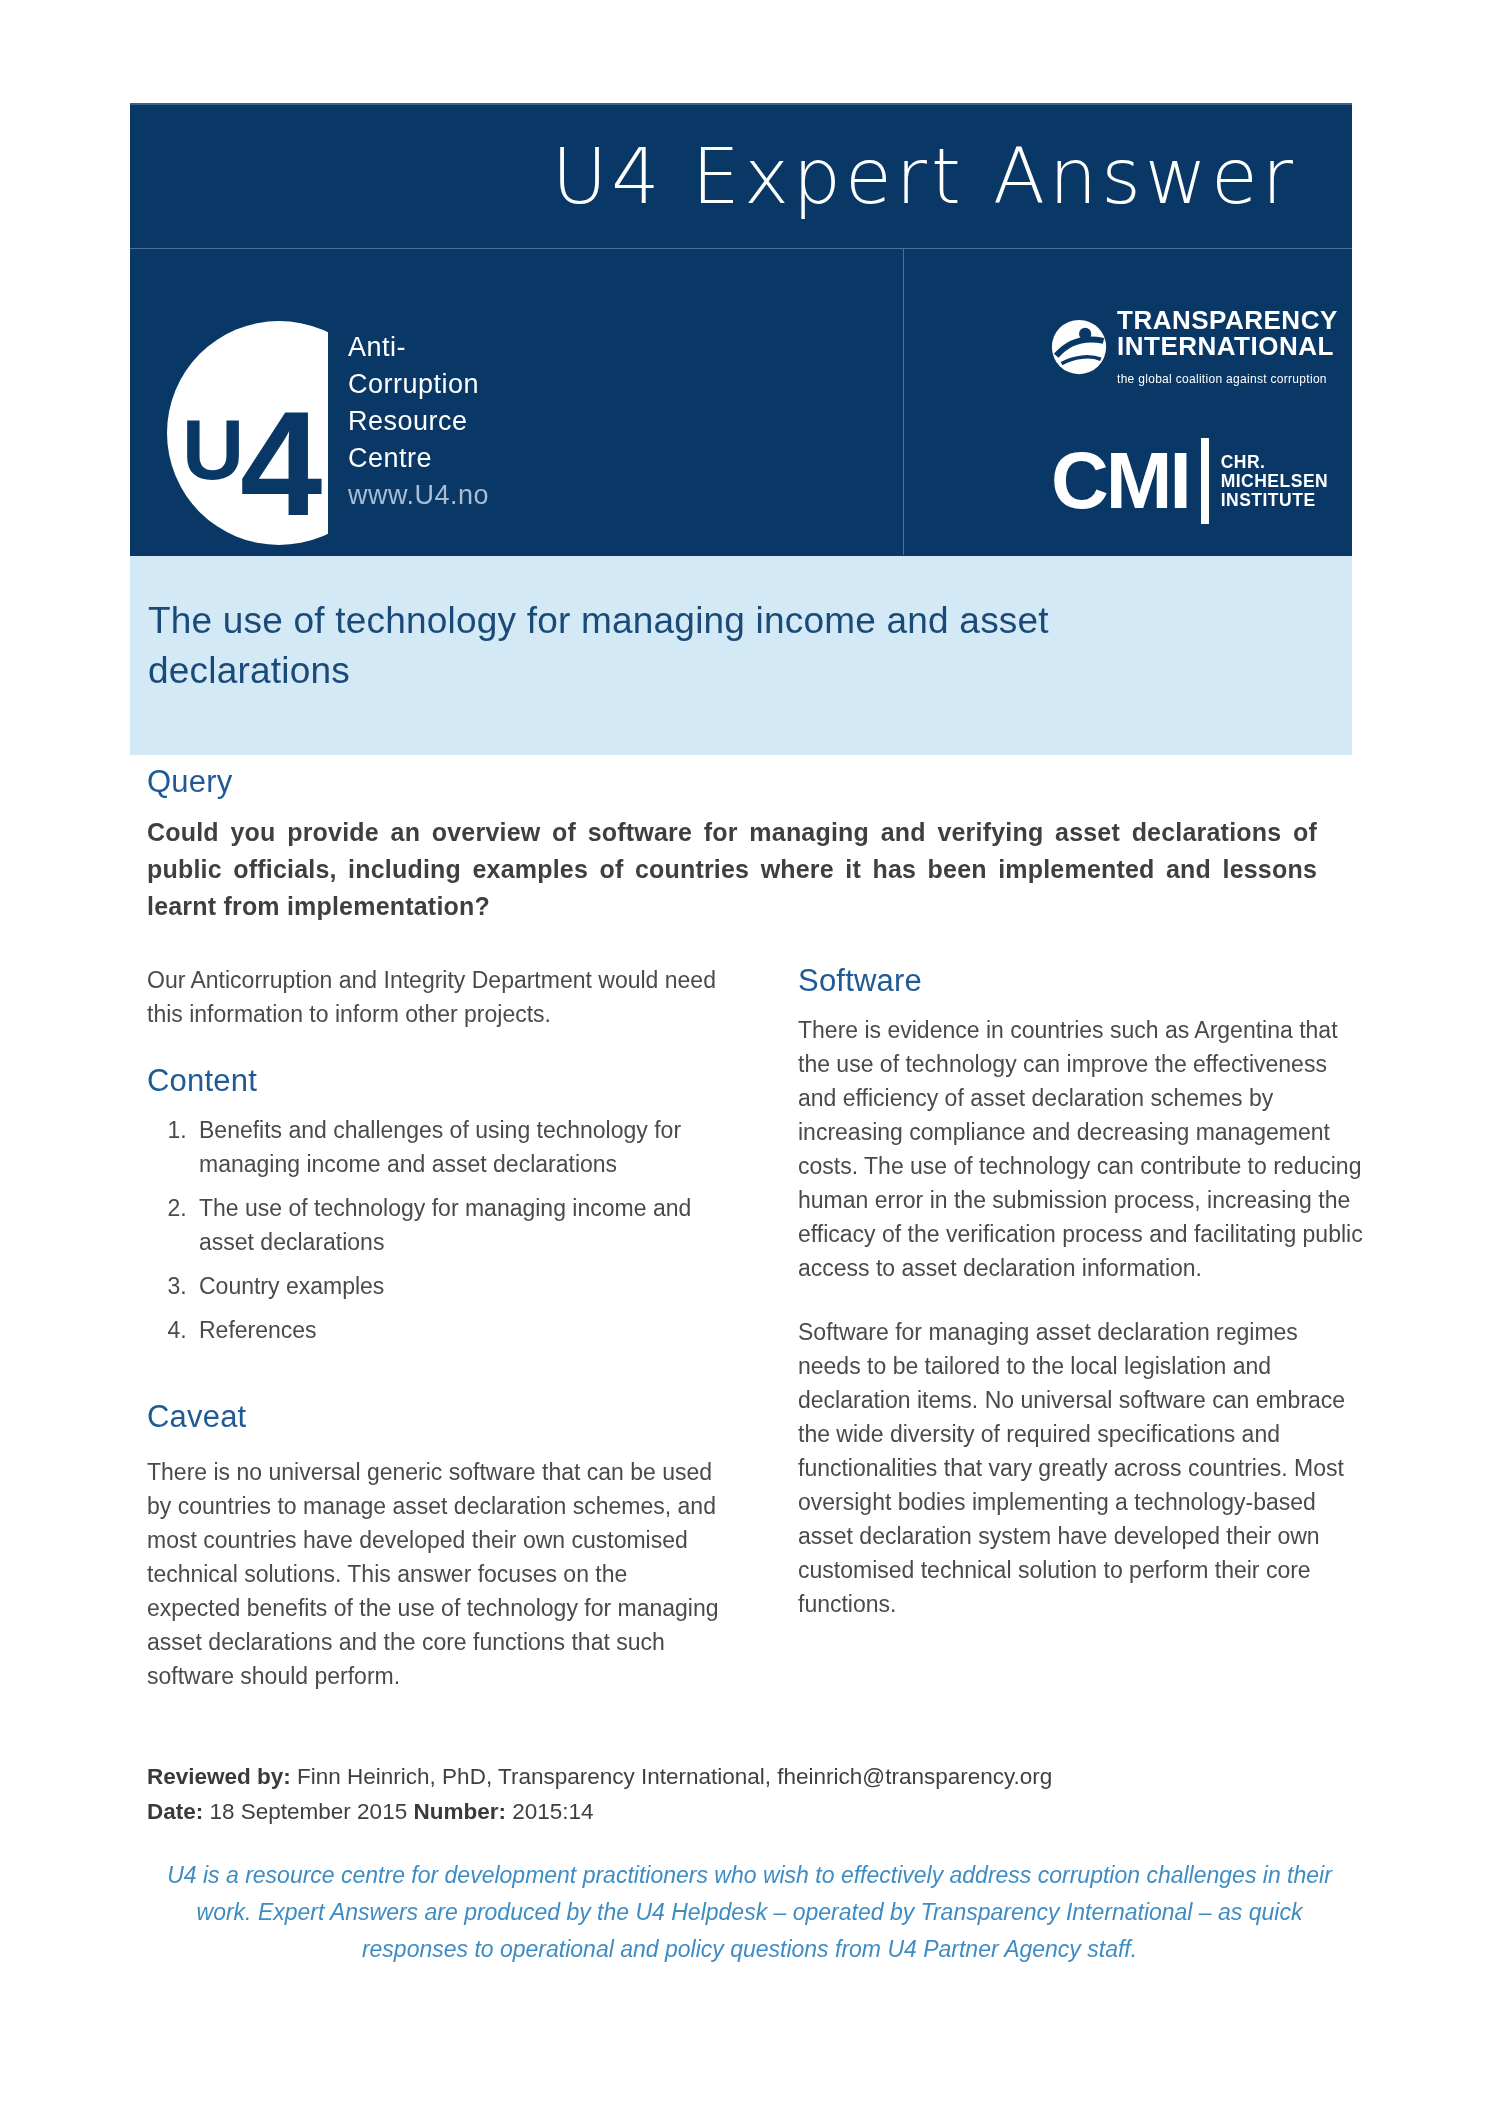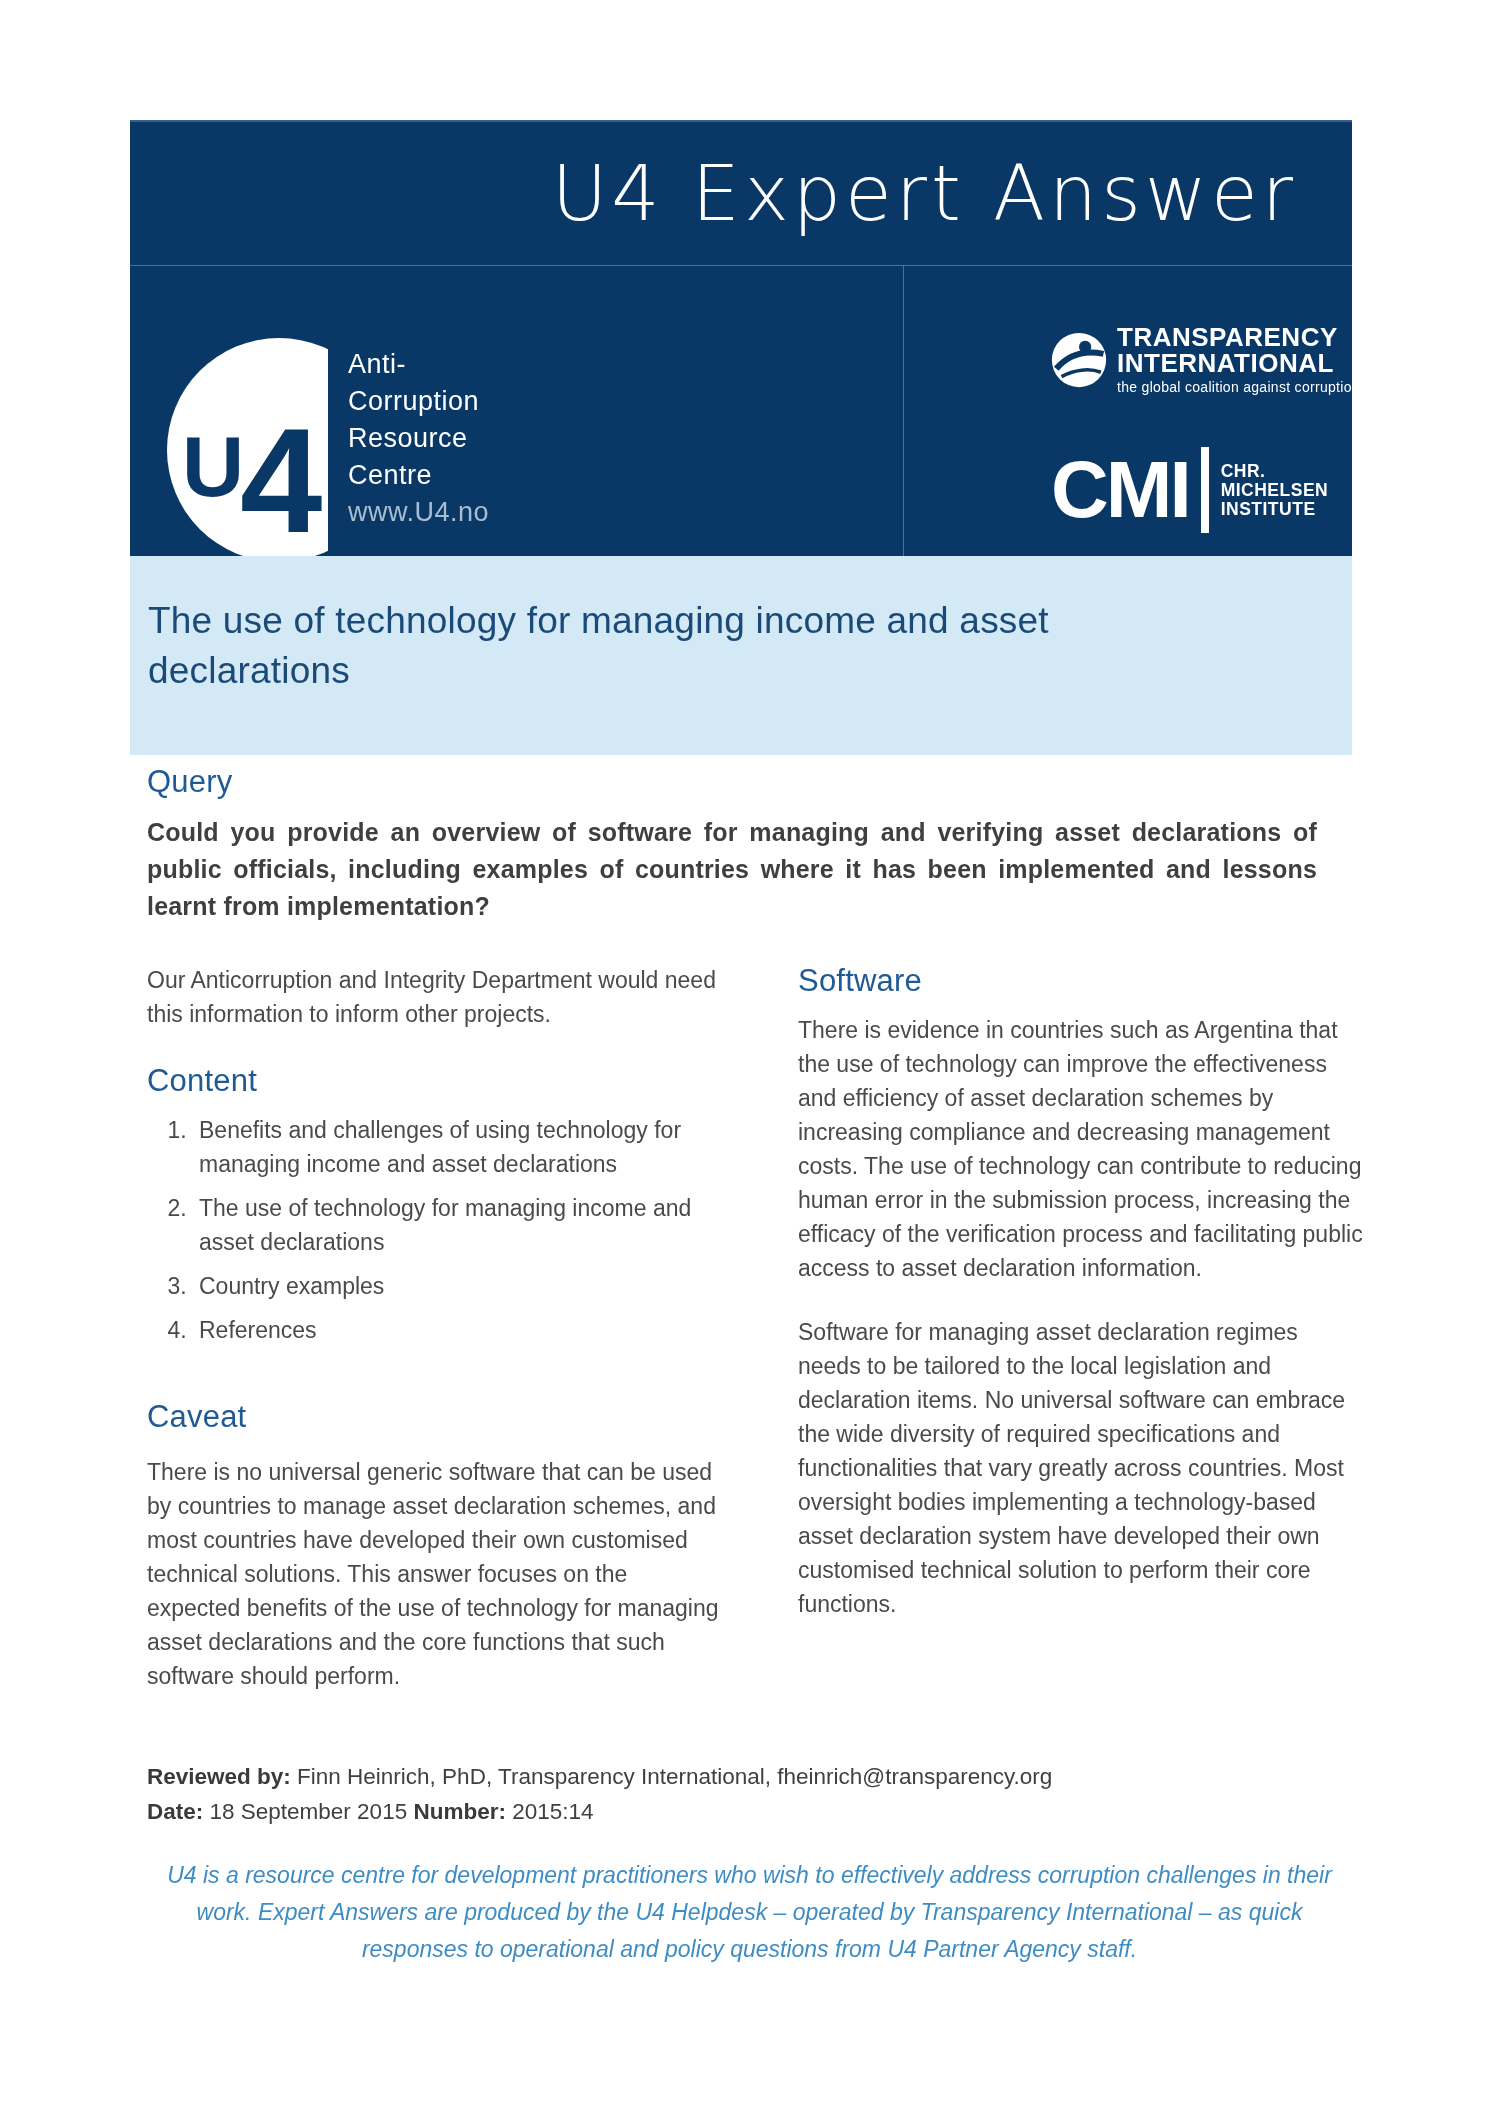--- a/index.html
+++ b/index.html
@@ -13,21 +13,21 @@
     --divider:#4E7096;
   }
   *{box-sizing:border-box;margin:0;padding:0;}
   html,body{background:#ffffff;}
   .page{
     position:relative;width:1504px;height:2128px;background:#fff;
     font-family:"Liberation Sans",sans-serif;color:var(--body);overflow:hidden;
   }
   
   .navy{
-    position:absolute;left:130px;top:120px;width:1222px;height:453px;
+    position:absolute;left:130px;top:103px;width:1222px;height:453px;
     background:var(--navy);border-top:2px solid #35618F;
   }
   .masthead-band{
     height:144px;border-bottom:1px solid var(--divider);
     display:flex;align-items:center;justify-content:flex-end;padding-right:55px;
   }
   .masthead{
     font-family:"DejaVu Sans","Liberation Sans",sans-serif;
     font-weight:200;font-size:76px;color:#ffffff;letter-spacing:4px;white-space:nowrap;
   }
@@ -36,21 +36,21 @@
   .brand-mark{width:172px;height:228px;flex:0 0 auto;}
   .brand-text{padding:10px 0 0 10px;color:#ffffff;font-size:27px;line-height:37px;letter-spacing:0.5px;}
   .brand-url{color:#A9BDD2;font-weight:300;}
   .partners{
     width:449px;border-left:1px solid var(--divider);
     padding:58px 0 0 147px;display:flex;flex-direction:column;gap:52px;
   }
   .ti{display:flex;align-items:center;gap:10px;color:#fff;}
   .ti-globe{width:56px;height:56px;flex:0 0 auto;}
   .ti-name{font-size:26px;font-weight:bold;line-height:26px;letter-spacing:0.5px;white-space:nowrap;}
-  .ti-tagline{font-size:14px;letter-spacing:0.3px;margin-top:3px;white-space:nowrap;}
+  .ti-tagline{font-size:12px;letter-spacing:0.3px;margin-top:13px;white-space:nowrap;}
   .cmi{display:flex;align-items:center;gap:12px;color:#fff;}
   .cmi-mark{font-size:80px;font-weight:bold;letter-spacing:-3px;line-height:80px;}
   .cmi-bar{width:8px;height:86px;background:#ffffff;flex:0 0 auto;}
   .cmi-name{font-size:17.5px;font-weight:bold;line-height:19px;letter-spacing:0.5px;white-space:nowrap;}
   
   .band{
     position:absolute;left:130px;top:556px;width:1222px;height:199px;
     background:var(--band);padding:40px 60px 0 18px;
   }
   .band h1{

